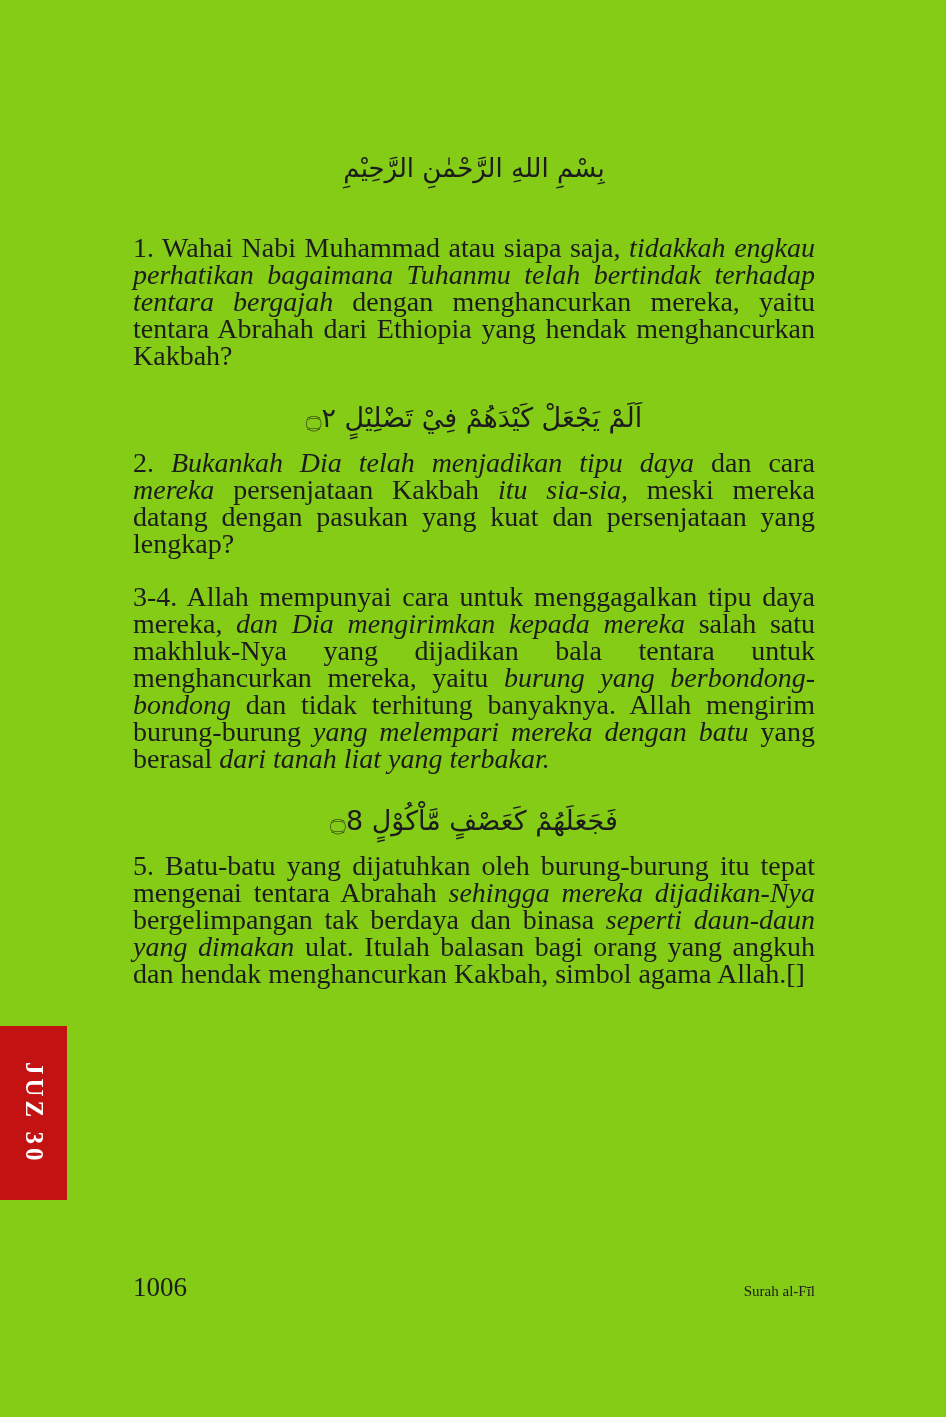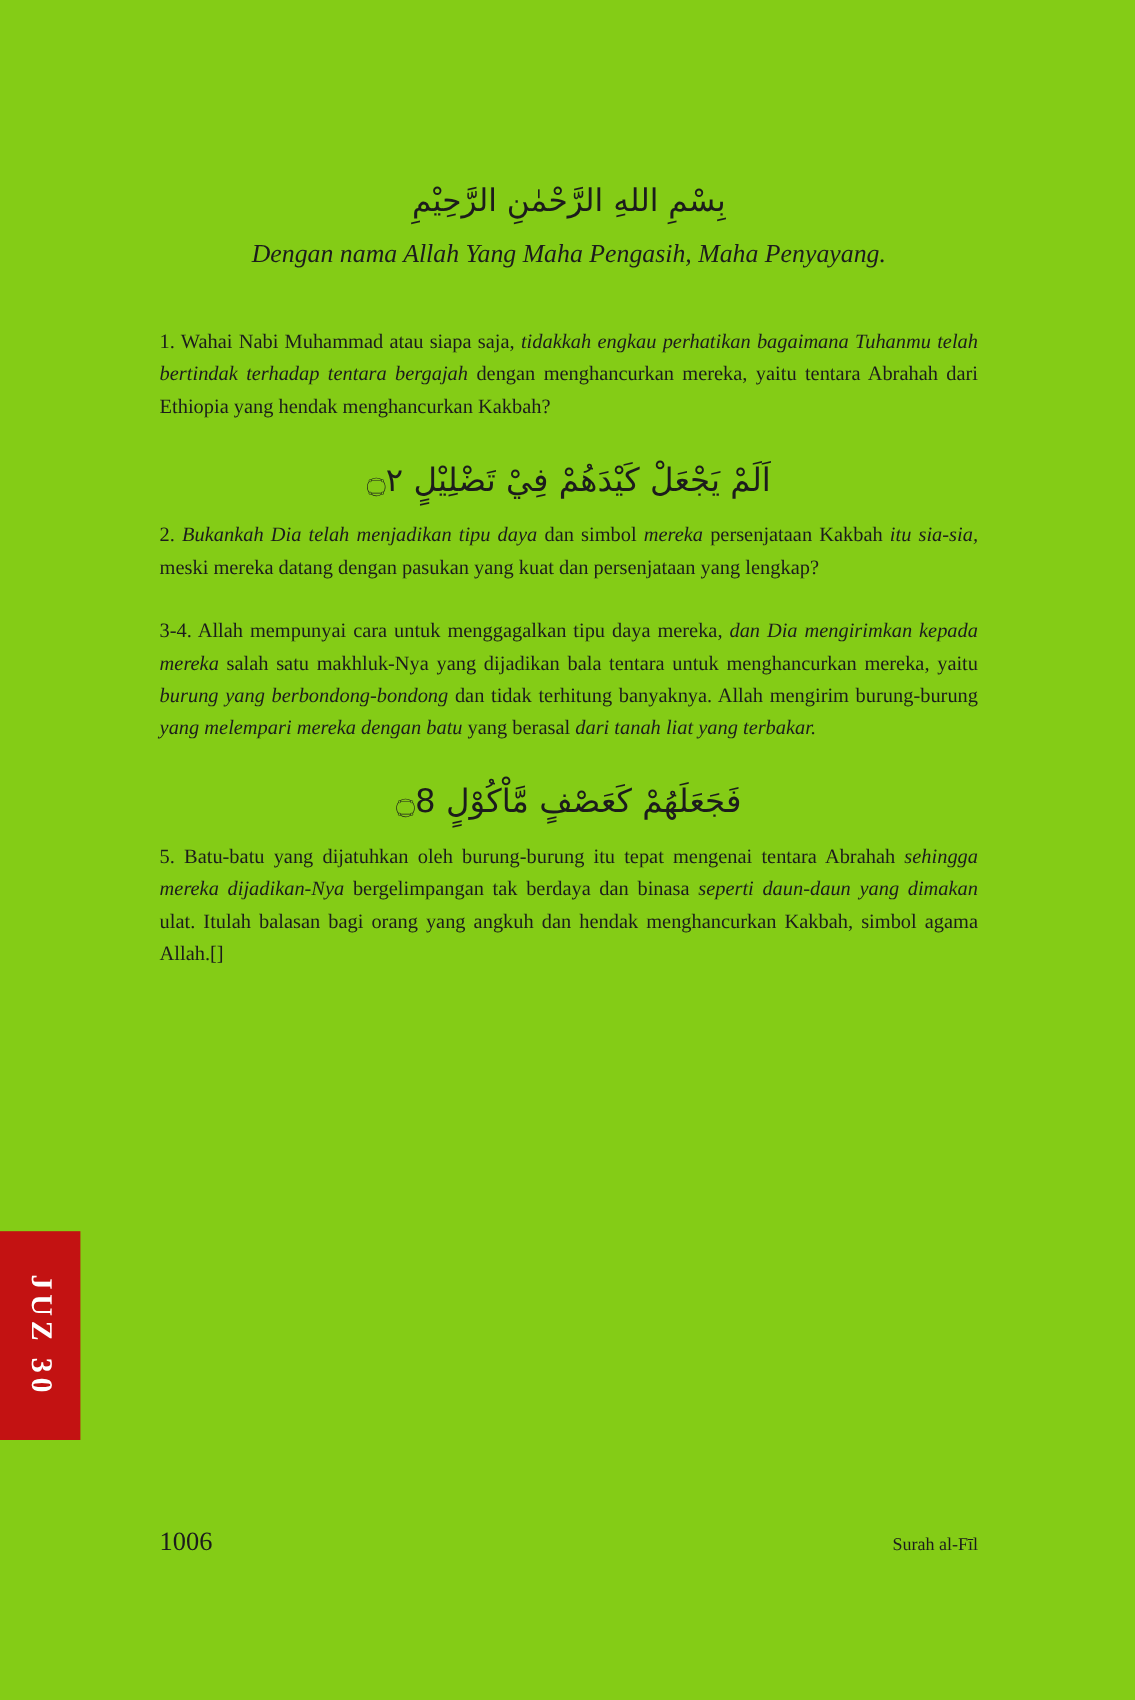--- a/index.html
+++ b/index.html
@@ -29,21 +29,21 @@
     font-size:21.5px;
     line-height:27px;
     margin-top:10px;
   }
 
   .verse-block { margin-top:26px; }
   .verse-block.first { margin-top:46px; }
   .arabic-verse { font-size:27px; line-height:46px; }
   .translation {
     margin-top:8px;
-    font-size:17px;
+    font-size:28px;
     line-height:27px;
     text-align:justify;
   }
   .translation .it { font-style:italic; }
   .translation .rm { font-style:normal; }
 
   .juz-tab {
     position:absolute;
     left:0; top:1026px;
     width:67px; height:174px;
@@ -62,41 +62,40 @@
     white-space:nowrap;
   }
 
   .footer {
     position:absolute;
     left:133px; right:131px; top:1272px;
     display:flex;
     justify-content:space-between;
     align-items:baseline;
   }
-  .page-number { font-size:22px; }
+  .page-number { font-size:27px; }
   .surah-name { font-size:15px; }
 </style>
 </head>
 <body>
 
 <div class="page">
 
   <div class="content">
 
     <div class="arabic bismillah">بِسْمِ اللهِ الرَّحْمٰنِ الرَّحِيْمِ</div>
 
-    <div class="bismillah-caption">Dengan nama Allah Yang Maha Pengasih, Maha Penyayang.</div>
 
     <section class="verse-block first">
       <p class="translation"><span class="rm">1. Wahai Nabi Muhammad atau siapa saja, </span><span class="it">tidakkah engkau perhatikan bagaimana Tuhanmu telah bertindak terhadap tentara bergajah </span><span class="rm">dengan menghancurkan mereka, yaitu tentara Abrahah dari Ethiopia yang hendak menghancurkan Kakbah?</span></p>
     </section>
 
     <section class="verse-block">
       <div class="arabic arabic-verse">اَلَمْ يَجْعَلْ كَيْدَهُمْ فِيْ تَضْلِيْلٍ ۝٢</div>
-      <p class="translation"><span class="rm">2. </span><span class="it">Bukankah Dia telah menjadikan tipu daya </span><span class="rm">dan simbol </span><span class="it">mereka </span><span class="rm">persenjataan Kakbah </span><span class="it">itu sia-sia, </span><span class="rm">meski mereka datang dengan pasukan yang kuat dan persenjataan yang lengkap?</span></p>
+      <p class="translation"><span class="rm">2. </span><span class="it">Bukankah Dia telah menjadikan tipu daya </span><span class="rm">dan cara </span><span class="it">mereka </span><span class="rm">persenjataan Kakbah </span><span class="it">itu sia-sia, </span><span class="rm">meski mereka datang dengan pasukan yang kuat dan persenjataan yang lengkap?</span></p>
     </section>
 
     <section class="verse-block">
       <p class="translation"><span class="rm">3-4. Allah mempunyai cara untuk menggagalkan tipu daya mereka, </span><span class="it">dan Dia mengirimkan kepada mereka </span><span class="rm">salah satu makhluk-Nya yang dijadikan bala tentara untuk menghancurkan mereka, yaitu </span><span class="it">burung yang berbondong-bondong </span><span class="rm">dan tidak terhitung banyaknya. Allah mengirim burung-burung </span><span class="it">yang melempari mereka dengan batu </span><span class="rm">yang berasal </span><span class="it">dari tanah liat yang terbakar.</span></p>
     </section>
 
     <section class="verse-block">
       <div class="arabic arabic-verse">فَجَعَلَهُمْ كَعَصْفٍ مَّاْكُوْلٍ ۝8</div>
       <p class="translation"><span class="rm">5. Batu-batu yang dijatuhkan oleh burung-burung itu tepat mengenai tentara Abrahah </span><span class="it">sehingga mereka dijadikan-Nya </span><span class="rm">bergelimpangan tak berdaya dan binasa </span><span class="it">seperti daun-daun yang dimakan </span><span class="rm">ulat. Itulah balasan bagi orang yang angkuh dan hendak menghancurkan Kakbah, simbol agama Allah.[]</span></p>
     </section>

